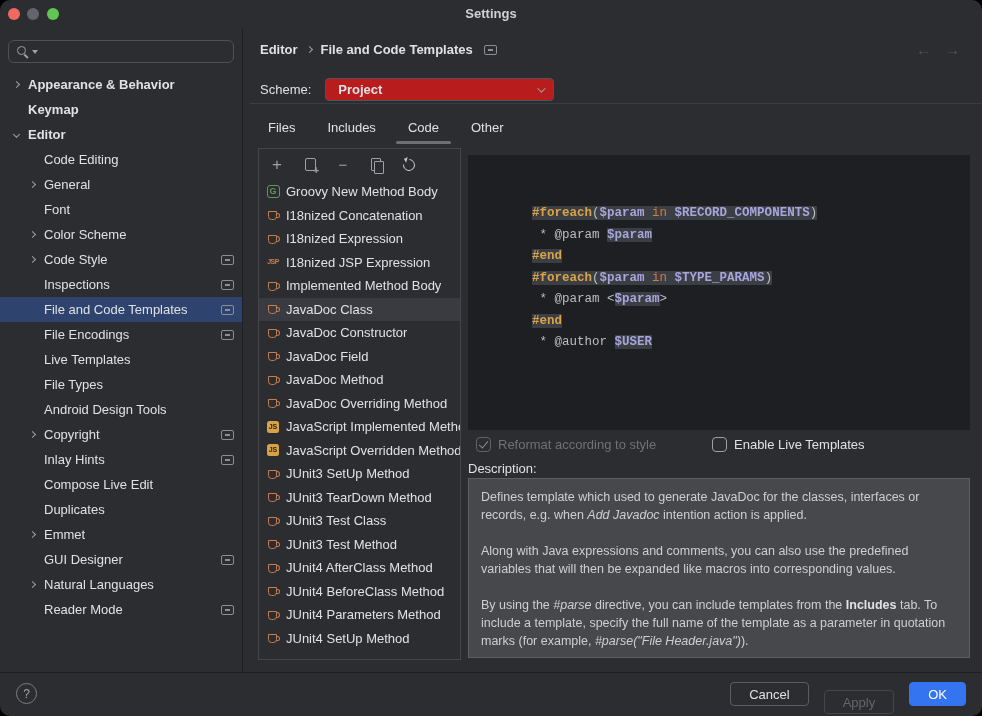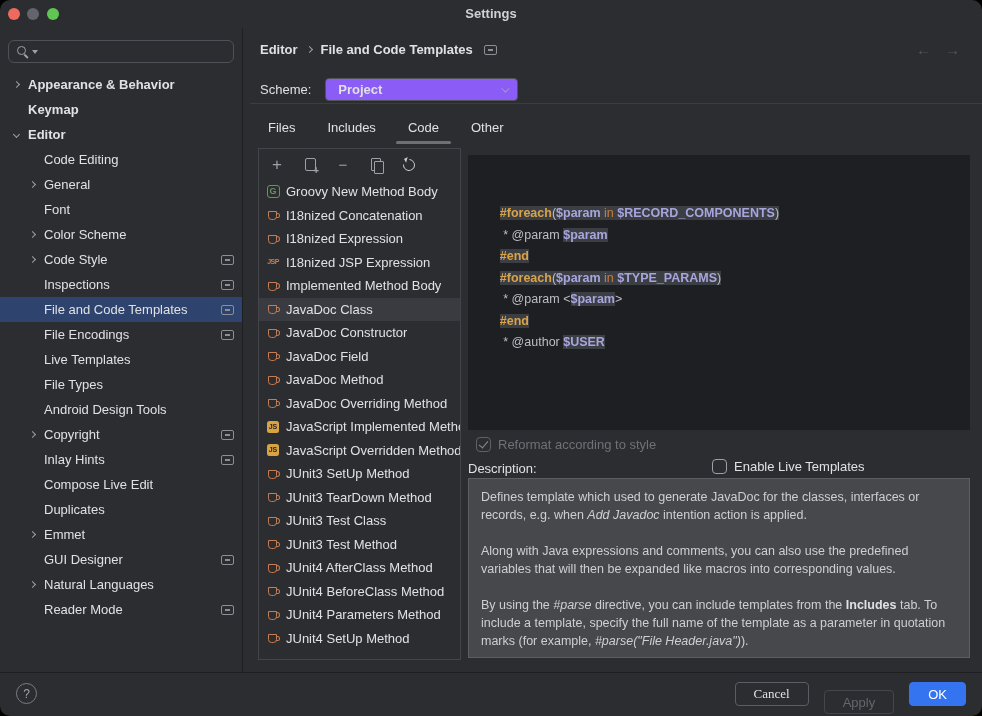--- a/index.html
+++ b/index.html
@@ -42,21 +42,21 @@
   .tree-row[data-gear="1"] .scr{ display:inline-block; }
 
   
   .main{ position:absolute; left:243px; top:28px; right:0; bottom:44px; }
   .breadcrumb{ position:absolute; left:17px; top:14px; display:flex; align-items:center; gap:9px; font-weight:bold; }
   .bc-sep{ width:5px; height:5px; border-right:1.5px solid #9DA0A8; border-bottom:1.5px solid #9DA0A8; transform:rotate(-45deg); }
   .bc-scr{ display:inline-block; margin-left:3px; }
   .bc-scr.scr{ display:inline-block; margin-left:2px; }
   .navarrows{ position:absolute; right:22px; top:13px; display:flex; gap:14px; color:#54565B; font-size:15px; }
   .scheme-row{ position:absolute; left:17px; top:50px; display:flex; align-items:center; gap:14px; }
-  .dropdown{ width:193px; height:23px; background:#8b5cf6; border:1px solid #50535A; border-radius:4px;
+  .dropdown{ width:229px; height:23px; background:#b91c1c; border:1px solid #50535A; border-radius:4px;
     display:flex; align-items:center; padding:0 10px 0 12px; cursor:default; }
   .dropdown .val{ font-weight:bold; }
   .dd-chev{ margin-left:auto; width:6px; height:6px; border-right:1.6px solid #9DA0A8; border-bottom:1.6px solid #9DA0A8; transform:rotate(45deg) translateY(-2px); }
   .hdiv{ position:absolute; left:7px; right:0; top:75px; height:1px; background:#3B3D40; }
   .tabs{ position:absolute; left:13px; top:88px; display:flex; gap:8px; }
   .tab{ position:relative; padding:4px 12px 9px; background:none; border:none; color:var(--text,#DFE1E5);
     font-family:inherit; font-size:13px; cursor:default; }
   .tab[data-sel="1"]::after{ content:""; position:absolute; left:0; right:0; bottom:0; height:3px;
     background:#6E7074; border-radius:2px; }
 
@@ -84,54 +84,54 @@
     border:1.4px solid var(--java_icon,#C77D51); border-left:none; border-radius:0 3px 3px 0; }
   .trow[data-icon="groovy"] .tico::before{ content:"G"; position:absolute; inset:0.5px; border:1.2px solid var(--groovy_icon,#5F9955);
     border-radius:3px; color:var(--groovy_icon,#5F9955); font:bold 9px/11px "Liberation Sans",sans-serif; text-align:center; }
   .trow[data-icon="jsp"] .tico::before{ content:"JSP"; position:absolute; inset:0; color:var(--java_icon,#C77D51);
     font:bold 7px/14px "Liberation Sans",sans-serif; text-align:center; letter-spacing:-0.5px; }
   .trow[data-icon="js"] .tico::before{ content:"JS"; position:absolute; inset:1px; background:var(--js_icon_bg,#D9A343);
     border-radius:2.5px; color:#26282B; font:bold 7px/12px "Liberation Sans",sans-serif; text-align:center; }
 
   
   .editor{ position:absolute; left:225px; top:127px; width:502px; height:275px; background:var(--editor,#1E1F22);
-    font-family:Liberation Sans, sans-serif; font-size:12.5px; padding:5px 4px; cursor:text; }
+    font-family:Liberation Mono, monospace; font-size:12.5px; padding:5px 4px; cursor:text; }
   .eline{ height:21.5px; line-height:21.5px; white-space:pre; }
   .seg{ }
   .seg[data-h="1"]{ background:var(--fragment_bg,#3B3E42); }
   .seg[data-c="d"]{ color:var(--directive,#D9A34A); font-weight:bold; }
   .seg[data-c="v"]{ color:var(--variable,#A8A5DE); font-weight:bold; }
   .seg[data-c="k"]{ color:var(--keyword,#CF7C3F); }
   .seg[data-c="p"]{ color:var(--code_text,#BCBEC4); }
 
   
   .opts{ position:absolute; left:233px; top:405px; height:22px; display:flex; align-items:center; }
   .opt{ display:flex; align-items:center; gap:7px; cursor:default; }
   .opt.disabled{ color:#6E7176; }
-  .opt2{ position:absolute; left:469px; top:427px; }
+  .opt2{ position:absolute; left:469px; top:405px; }
   .cbx{ position:relative; width:15px; height:15px; border:1.2px solid #9DA0A8; border-radius:4px; flex:none; }
   .opt.disabled .cbx{ border-color:#5E6166; }
   .cbx[data-checked="1"]::after{ content:""; position:absolute; left:4px; top:1px; width:4px; height:8px;
     border-right:1.7px solid #8A8D93; border-bottom:1.7px solid #8A8D93; transform:rotate(40deg); }
 
   .desc-label{ position:absolute; left:225px; top:433px; }
   .desc-box{ position:absolute; left:225px; top:450px; width:502px; height:180px; background:var(--desc_bg,#46484B);
     border:1px solid var(--desc_border,#5C5F62); padding:9px 12px; overflow:hidden;
     color:#CDCFD3; font-size:12.5px; line-height:1.44; }
   .desc-box p{ margin-bottom:18px; }
   .dseg[data-s="i"]{ font-style:italic; }
   .dseg[data-s="b"]{ font-weight:bold; color:#DFE1E5; }
 
   
   .footer{ position:absolute; left:0; bottom:0; width:100%; height:44px; border-top:1px solid #1E1F22; }
   .help{ position:absolute; left:16px; top:10px; width:21px; height:21px; border:1.2px solid #7A7D83; border-radius:50%;
     color:#A0A3A8; font-size:12px; display:flex; align-items:center; justify-content:center; background:none; cursor:default; }
   .btns{ position:absolute; right:16px; top:9px; display:flex; gap:15px; }
   .btn{ height:24px; border-radius:4px; font-family:inherit; font-size:13px; padding:0 18px; cursor:default; }
-  .btn.cancel{ background:none; border:1px solid #5A5D63; color:#DFE1E5;font-family:Liberation Serif, serif; }
+  .btn.cancel{ background:none; border:1px solid #5A5D63; color:#DFE1E5; }
   .btn.apply{ background:none; border:1px solid #43464B; color:#63666C;margin-top:8px; }
   .btn.ok{ background:var(--accent,#3574F0); border:1px solid var(--accent,#3574F0); color:#fff; }
 </style>
 </head>
 <body>
 
 <div class="window">
 
   <div class="titlebar">
     <span class="tl close"></span>

